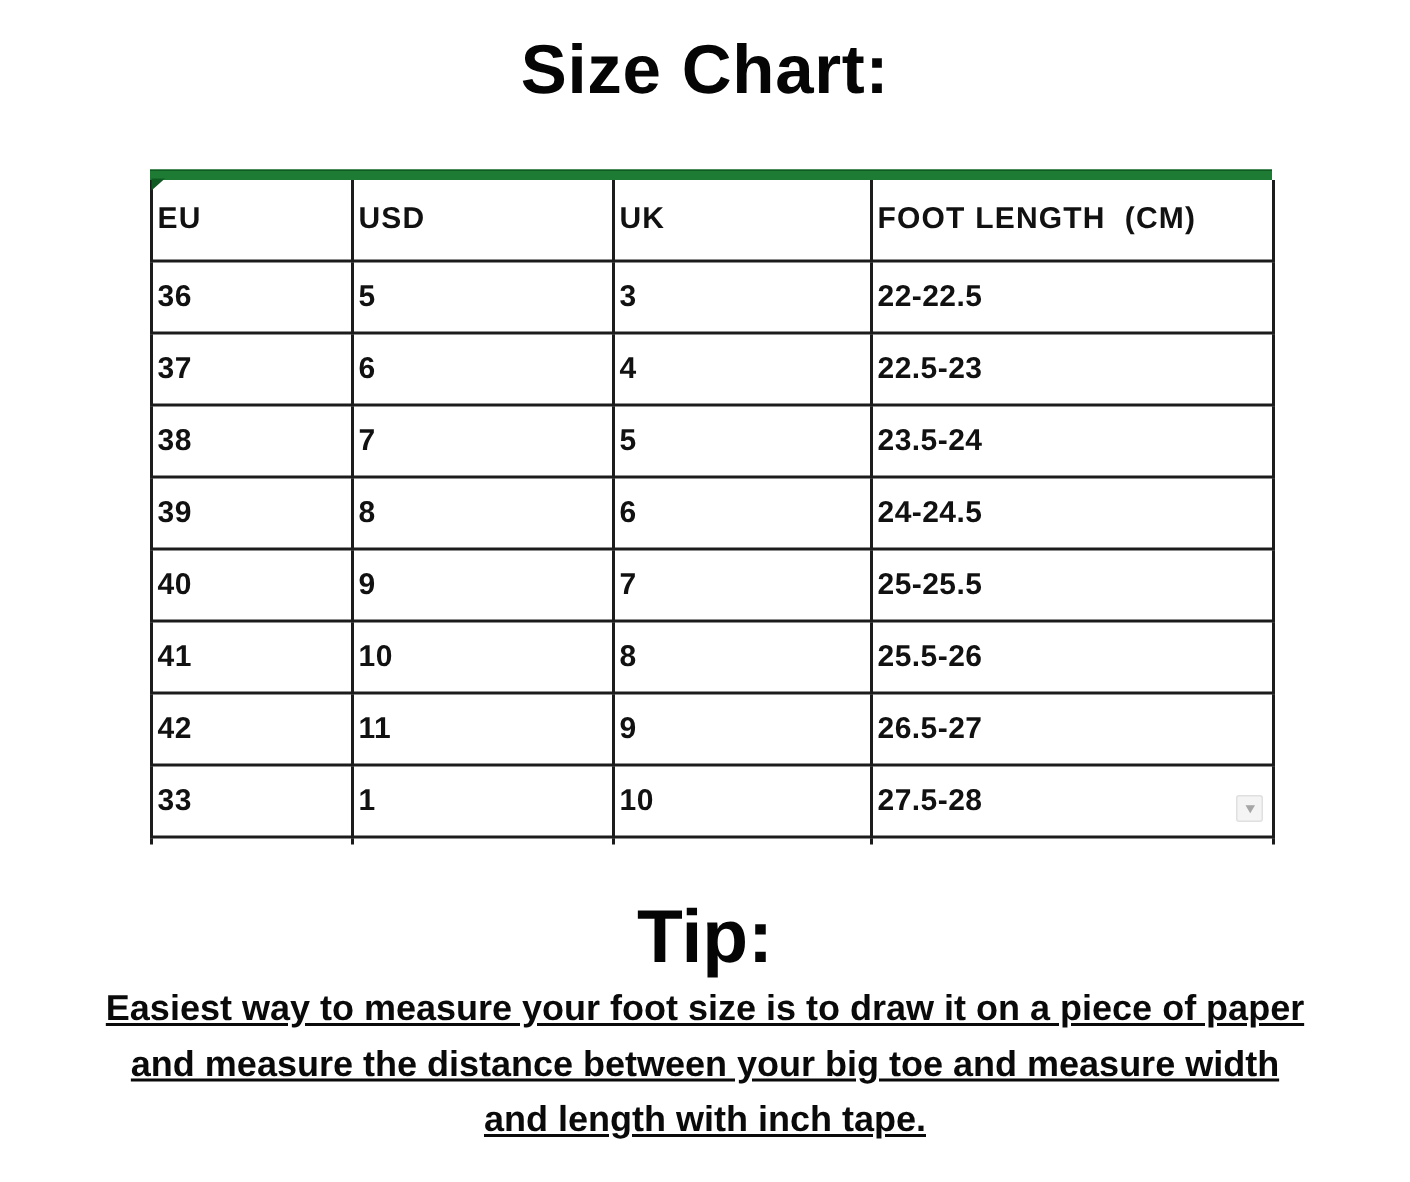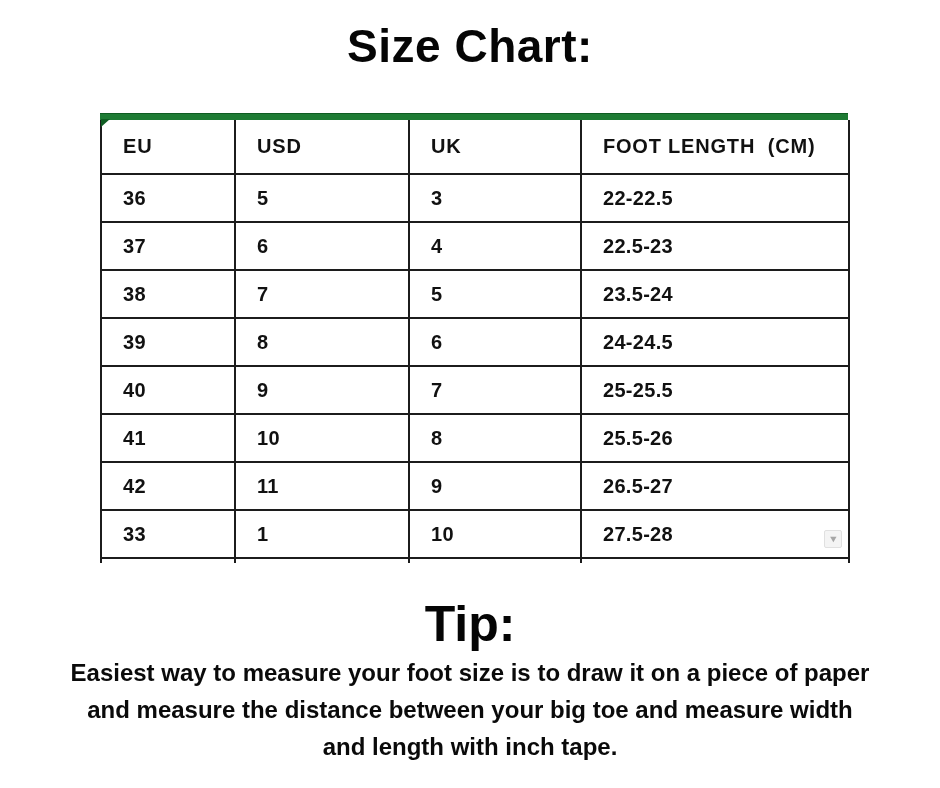--- a/index.html
+++ b/index.html
@@ -55,21 +55,21 @@
     border-collapse: collapse;
     table-layout: fixed;
     width: 748px;
     background: #ffffff;
   }
   table.size-table th,
   table.size-table td {
     border: 2px solid #1c1c1c;
     text-align: left;
     vertical-align: middle;
-    padding: 0 0 0 21px;
+    padding: 0 0 0 3px;
     font-weight: 700;
     font-size: 20px;
     color: #111111;
     overflow: hidden;
   }
   table.size-table th {
     border-top: none;
     height: 53px;
     white-space: pre;
     letter-spacing: 0.8px;
@@ -118,21 +118,21 @@
     position: absolute;
     top: 654px;
     left: 0;
     width: 940px;
     text-align: center;
     font-size: 24px;
     font-weight: 700;
     line-height: 37px;
     color: #0a0a0a;
   }
-  .tip-line { white-space: nowrap; }
+  .tip-line { white-space: nowrap; text-decoration: underline; }
 </style>
 </head>
 <body>
 
 <div class="page">
 
   <div class="page-title">Size Chart:</div>
 
   <div class="table-wrap">
     <div class="accent-bar">

